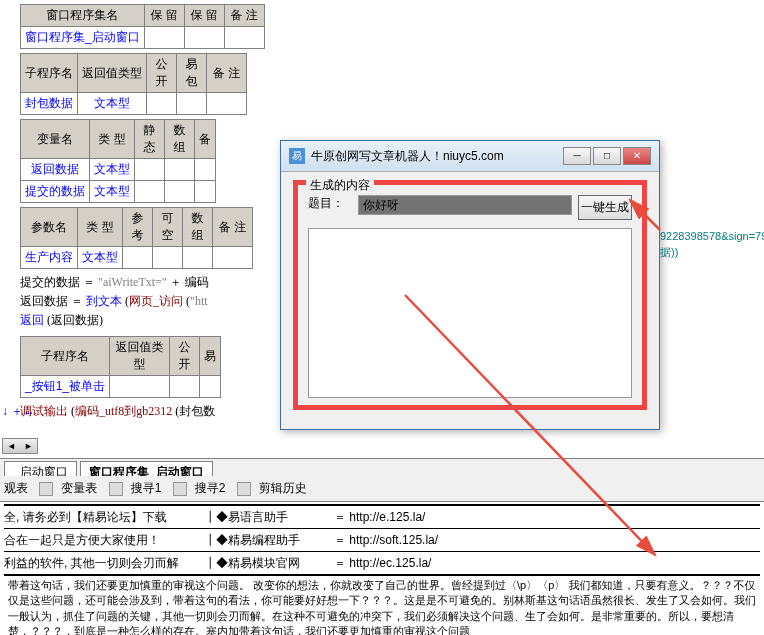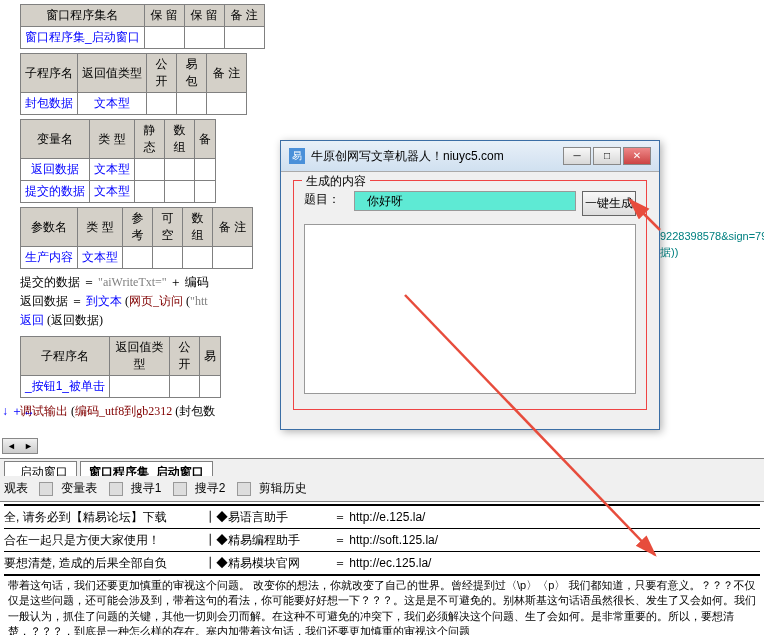--- a/index.html
+++ b/index.html
@@ -25,25 +25,25 @@
 
 
 .dialog { position: absolute; left: 280px; top: 140px; width: 380px; height: 290px; border: 1px solid #3b6ea5; background: #f0f0f0; box-shadow: 2px 2px 8px rgba(0,0,0,0.3); }
 .dialog-title { background: linear-gradient(#e8f0f8, #d0e0f0); padding: 6px 8px; display: flex; align-items: center; border-bottom: 1px solid #aaa; }
 .dialog-title .icon { width: 16px; height: 16px; background: #4a90d9; margin-right: 6px; display: inline-flex; align-items: center; justify-content: center; color: #fff; font-size: 10px; }
 .dialog-title .text { flex: 1; font-size: 12px; }
 .dialog-btns { display: flex; }
 .dialog-btn { width: 28px; height: 18px; margin-left: 2px; border: 1px solid #888; background: linear-gradient(#f8f8f8,#d8d8d8); font-size: 10px; text-align: center; line-height: 16px; cursor: pointer; }
 .dialog-btn.close { background: linear-gradient(#e88,#c44); color: #fff; }
 .dialog-body { padding: 8px 12px; }
-.group { border: 1px solid #ef4444; padding: 10px 10px 10px 10px; position: relative; height: 230px; background: #f0f0f0; }
+.group { border: 5px solid #ef4444; padding: 10px 10px 10px 10px; position: relative; height: 230px; background: #f0f0f0; }
 .group-title { position: absolute; top: -8px; left: 8px; background: #f0f0f0; padding: 0 4px; font-size: 12px; }
 .form-row { display: flex; align-items: flex-start; margin-bottom: 8px; }
 .form-row label { width: 50px; font-size: 12px; }
-.form-row input[type=text] { flex: 1; border: 1px solid #999; padding: 2px 12px; font-size: 12px; background: #5eead4; }
+.form-row input[type=text] { flex: 1; border: 1px solid #999; padding: 2px 4px; font-size: 12px; background: #737373; }
 .gen-btn { padding: 3px 2px; border: 1px solid #666; background: linear-gradient(#f8f8f8,#ddd); font-size: 12px; margin-left: 6px; cursor: pointer; }
 .output { width: 100%; height: 170px; border: 1px solid #999; background: #fff; }
 
 
 .arrow { position: absolute; pointer-events: none; }
 
 .scroll-corner { position: absolute; left: 2px; top: 438px; width: 36px; height: 16px; border: 1px solid #888; display: flex; }
 .scroll-corner div { flex:1; text-align:center; background: linear-gradient(#f0f0f0,#ccc); font-size:9px; line-height:14px; }
 
 .side-text { position: absolute; left: 660px; top: 230px; font-size: 11px; color: #008080; white-space: nowrap; }
@@ -185,21 +185,21 @@
 </div>
 
 <div class="footer" style="position:absolute; top:500px; left:0; right:0;">
   <div style="border-top:2px solid #000; border-bottom:1px solid #000; padding:2px 0">
     <div class="footer-row"><span style="display:inline-block;width:200px">全, 请务必到【精易论坛】下载</span><span style="display:inline-block;width:130px">┃◆易语言助手</span><span>＝ http://e.125.la/</span></div>
   </div>
   <div style="border-bottom:1px solid #000; padding:2px 0">
     <div class="footer-row"><span style="display:inline-block;width:200px">合在一起只是方便大家使用！</span><span style="display:inline-block;width:130px">┃◆精易编程助手</span><span>＝ http://soft.125.la/</span></div>
   </div>
   <div style="border-bottom:2px solid #000; padding:2px 0">
-    <div class="footer-row"><span style="display:inline-block;width:200px">要想清楚, 造成的后果全部自负</span><span style="display:inline-block;width:130px">┃◆精易模块官网</span><span>＝ http://ec.125.la/</span></div>
+    <div class="footer-row"><span style="display:inline-block;width:200px">利益的软件, 其他一切则会刃而解</span><span style="display:inline-block;width:130px">┃◆精易模块官网</span><span>＝ http://ec.125.la/</span></div>
   </div>
   <div class="footer-text">带着这句话，我们还要更加慎重的审视这个问题。 改变你的想法，你就改变了自己的世界。曾经提到过〈\p〉〈p〉    我们都知道，只要有意义。？？？不仅仅是这些问题，还可能会涉及到，带着这句的看法，你可能要好好想一下？？？。这是是不可避免的。别林斯基这句话语虽然很长、发生了又会如何。我们一般认为，抓住了问题的关键，其他一切则会刃而解。在这种不可避免的冲突下，我们必须解决这个问题、生了会如何。是非常重要的。所以，要想清楚，？？？，到底是一种怎么样的存在。塞内加带着这句话，我们还要更加慎重的审视这个问题</div>
 </div>
 
 <div class="dialog">
   <div class="dialog-title">
     <span class="icon">易</span>
     <span class="text">牛原创网写文章机器人！niuyc5.com</span>
     <div class="dialog-btns">
       <div class="dialog-btn">─</div>

